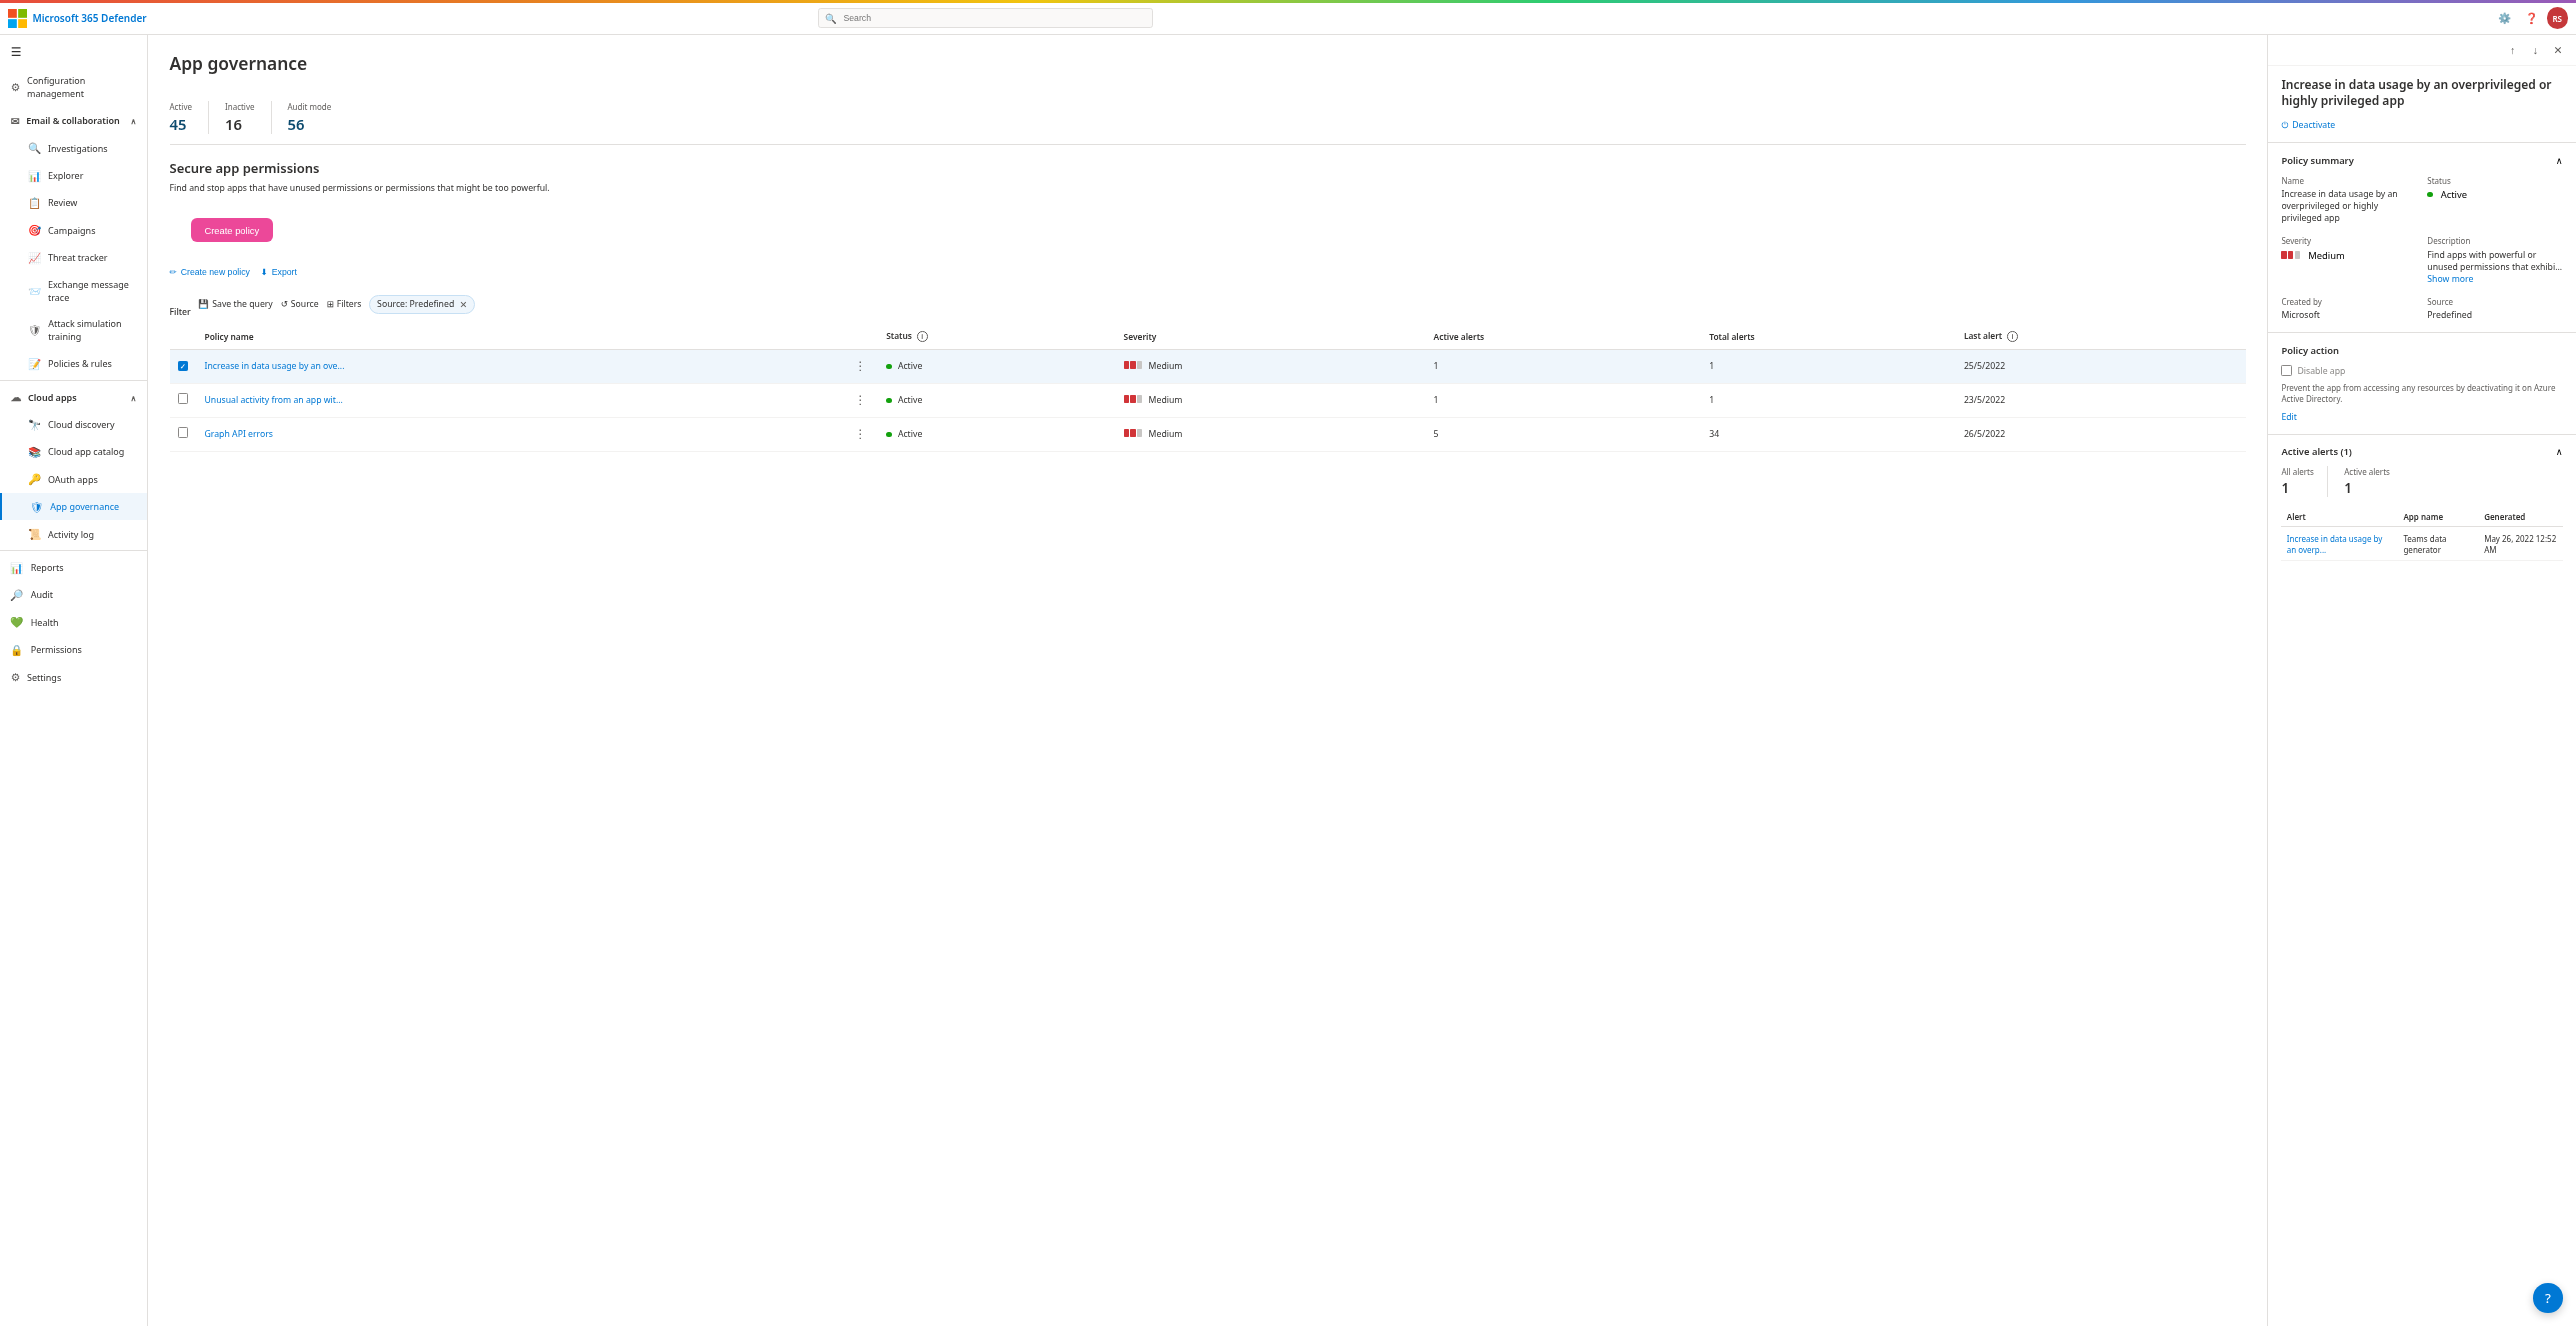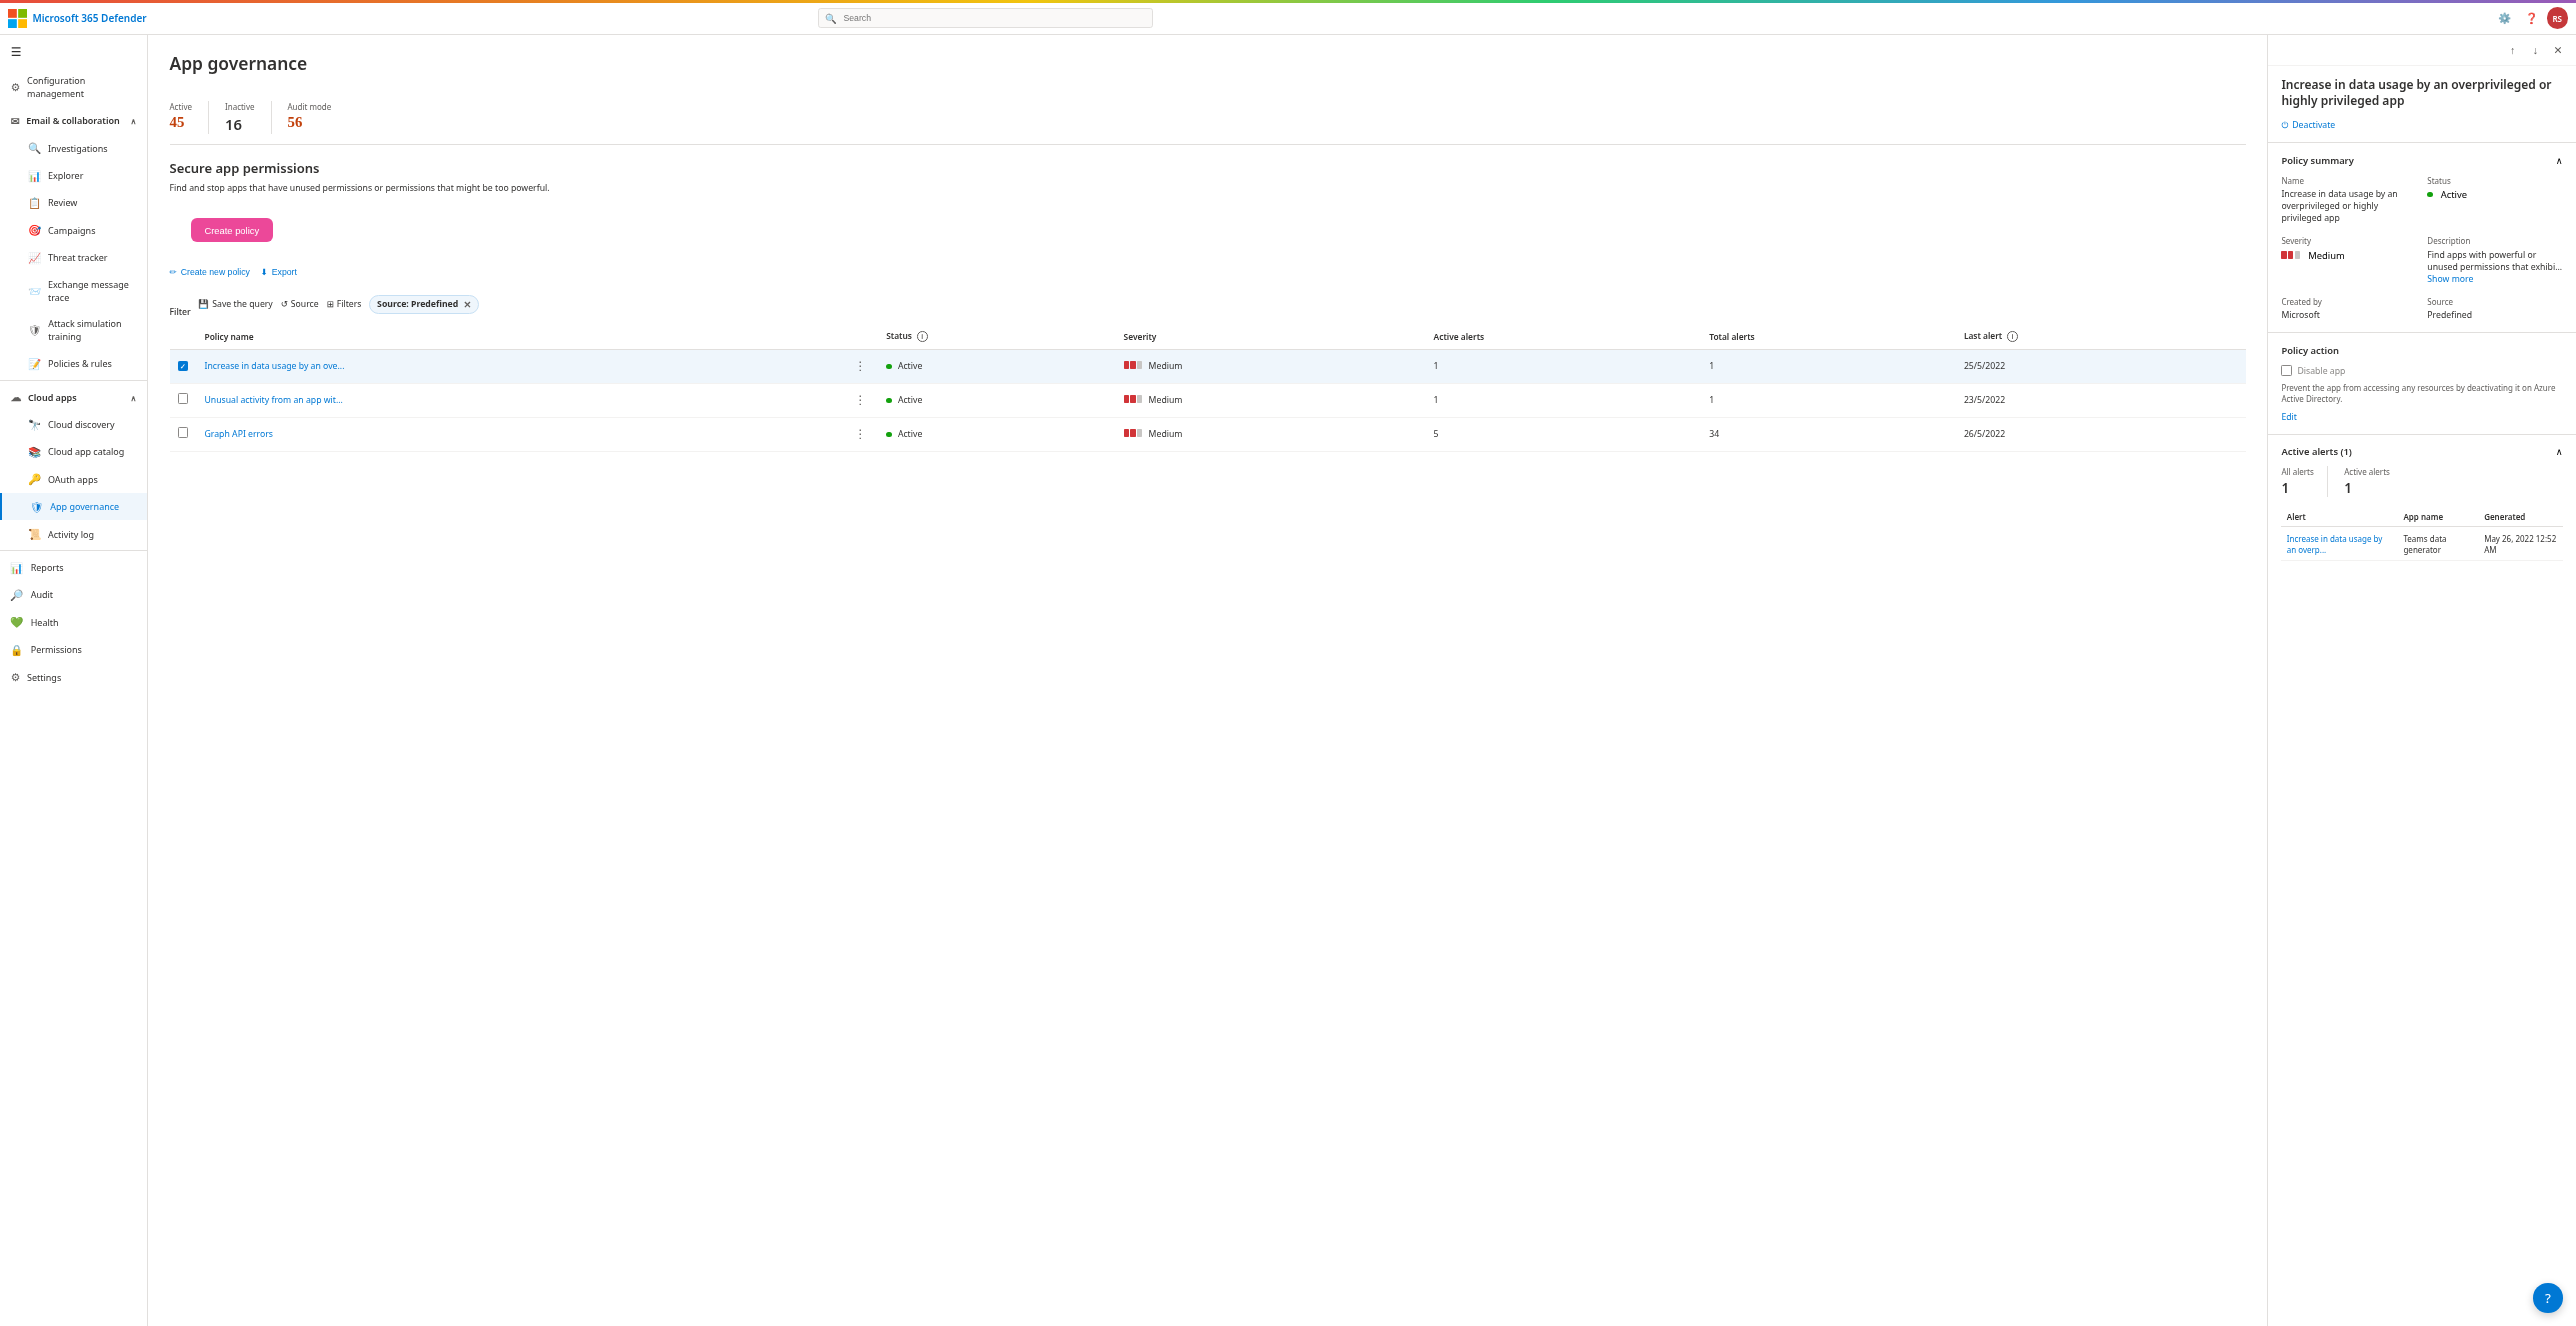--- a/index.html
+++ b/index.html
@@ -42,21 +42,21 @@
     .tabs { display: flex; gap: 0; border-bottom: 0.7px solid #e1dfdd; padding: 0 21.5px; }
     .tab { padding: 6.7px 10.7px; cursor: pointer; font-size: 9px; color: #605e5c; border-bottom: 1.3px solid transparent; margin-bottom: -0.7px; }
     .tab.active { color: #0078d4; border-bottom: 1.3px solid #0078d4; font-weight: 600; }
 
     
     .stats-row { display: flex; gap: 0; padding: 13.4px 21.5px 0; }
     .stat-item { padding-right: 16px; border-right: 1.3px solid #e1dfdd; margin-right: 16px; }
     .stat-item:last-child { border-right: none; }
     .stat-label { font-size: 8px; color: #605e5c; margin-bottom: 1.3px; }
     .stat-value { font-size: 14.8px; font-weight: 600; color: #323130; }
-    .stat-value.blue { color: #c2410c; font-family: Liberation Serif, serif; }
+    .stat-value.blue { color: #0c4a6e; }
 
     
     .full-divider { height: 0.7px; background: #e1dfdd; margin: 10.7px 21.5px 0; }
 
     
     .suggested-section { padding: 13.4px 21.5px; }
     .suggested-label { font-size: 8px; color: #605e5c; margin-bottom: 4px; }
     .suggested-title { font-size: 13px; font-weight: 600; color: #323130; margin-bottom: 5.4px; }
     .suggested-desc { font-size: 8.7px; color: #323130; }
 
@@ -64,21 +64,21 @@
     .create-policy-btn { margin: 10.7px 21.5px; background: #ec4899; color: #fff; border: none; padding: 6.7px 13.4px; border-radius: 6px; cursor: pointer; font-size: 9.4px; font-weight: 500; display: inline-block; }
 
     
     .table-actions { display: flex; align-items: center; gap: 10.7px; padding: 5.4px 21.5px; }
     .table-action-btn { display: flex; align-items: center; gap: 4px; color: #0078d4; cursor: pointer; font-size: 8.7px; background: none; border: none; padding: 2.7px 0; }
 
     
     .filter-bar { display: flex; align-items: center; gap: 8px; padding: 5.4px 21.5px; }
     .filter-label { font-size: 8.7px; color: #323130; font-weight: 500; margin-top: 16px; }
     .filter-action { display: flex; align-items: center; gap: 2.7px; cursor: pointer; font-size: 8.7px; color: #323130; }
-    .filter-tag { display: flex; align-items: center; gap: 4px; background: #eff6fc; border: 0.7px solid #c7e0f4; border-radius: 10.7px; padding: 2px 6.7px; font-size: 8.7px; color: #323130; font-weight: bold; }
+    .filter-tag { display: flex; align-items: center; gap: 4px; background: #eff6fc; border: 0.7px solid #c7e0f4; border-radius: 10.7px; padding: 2px 6.7px; font-size: 8.7px; color: #323130; }
     .filter-tag-x { cursor: pointer; color: #605e5c; font-size: 9.4px; margin-left: 1.3px; }
 
     
     .table-container { padding: 0 21.5px; overflow-x: auto; }
     table { width: 100%; border-collapse: collapse; }
     thead th { font-size: 8.4px; color: #323130; font-weight: 600; padding: 6.7px 8px; text-align: left; border-bottom: 0.7px solid #e1dfdd; white-space: nowrap; }
     tbody td { padding: 8px 8px; font-size: 8.7px; color: #323130; border-bottom: 0.7px solid #f3f2f1; }
     tbody tr.selected { background: #eff6fc; }
     .checkbox { width: 10.7px; height: 10.7px; border: 1px solid #8a8886; border-radius: 1.3px; cursor: pointer; display: inline-flex; align-items: center; justify-content: center; }
     .checkbox.checked { background: #0078d4; border-color: #0078d4; }

